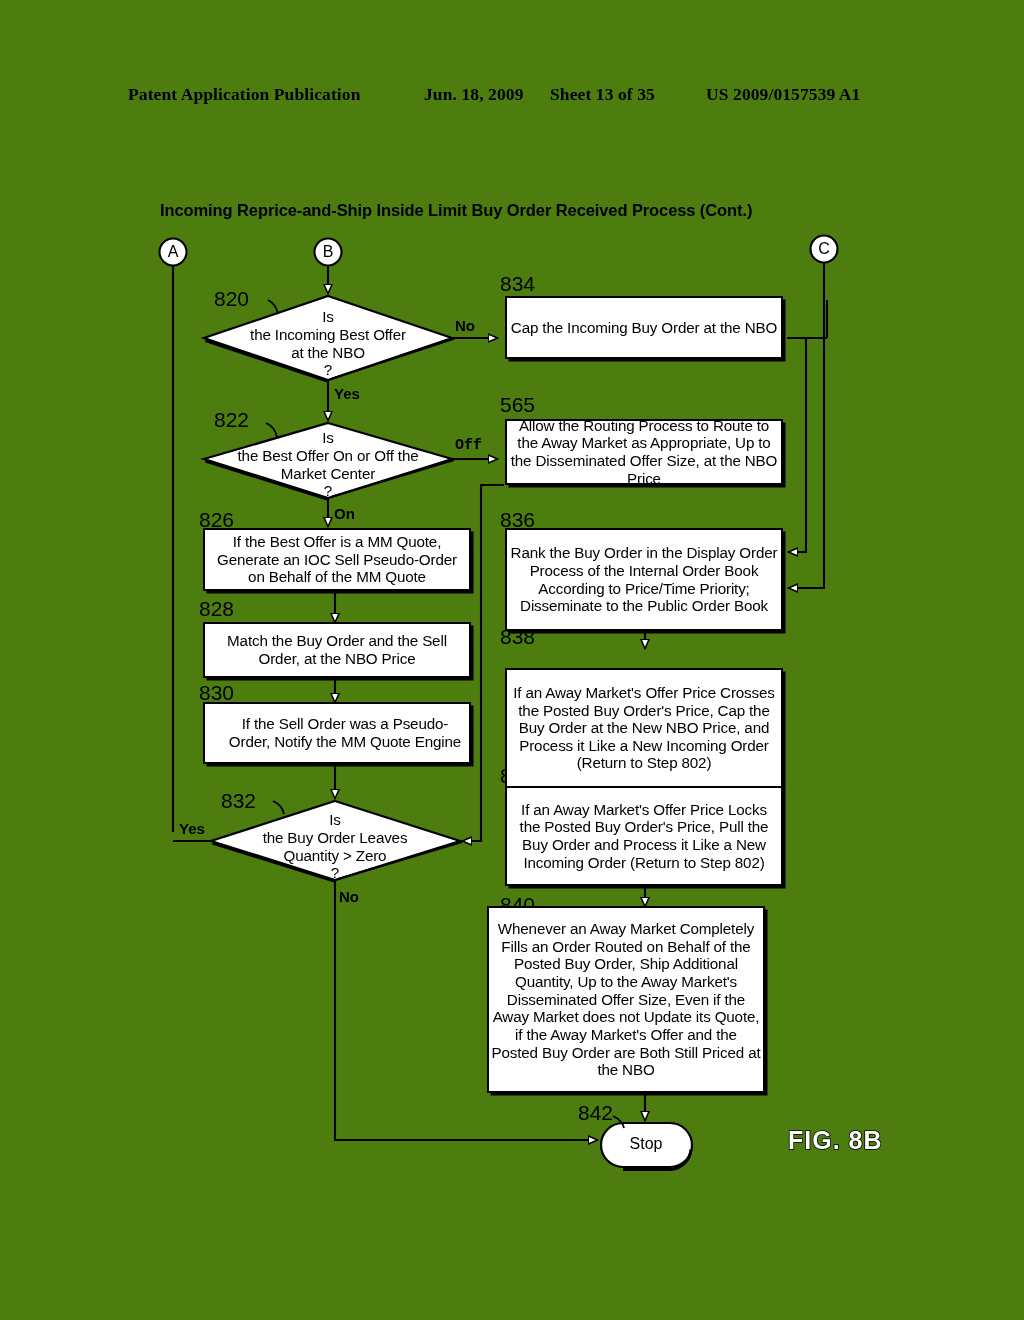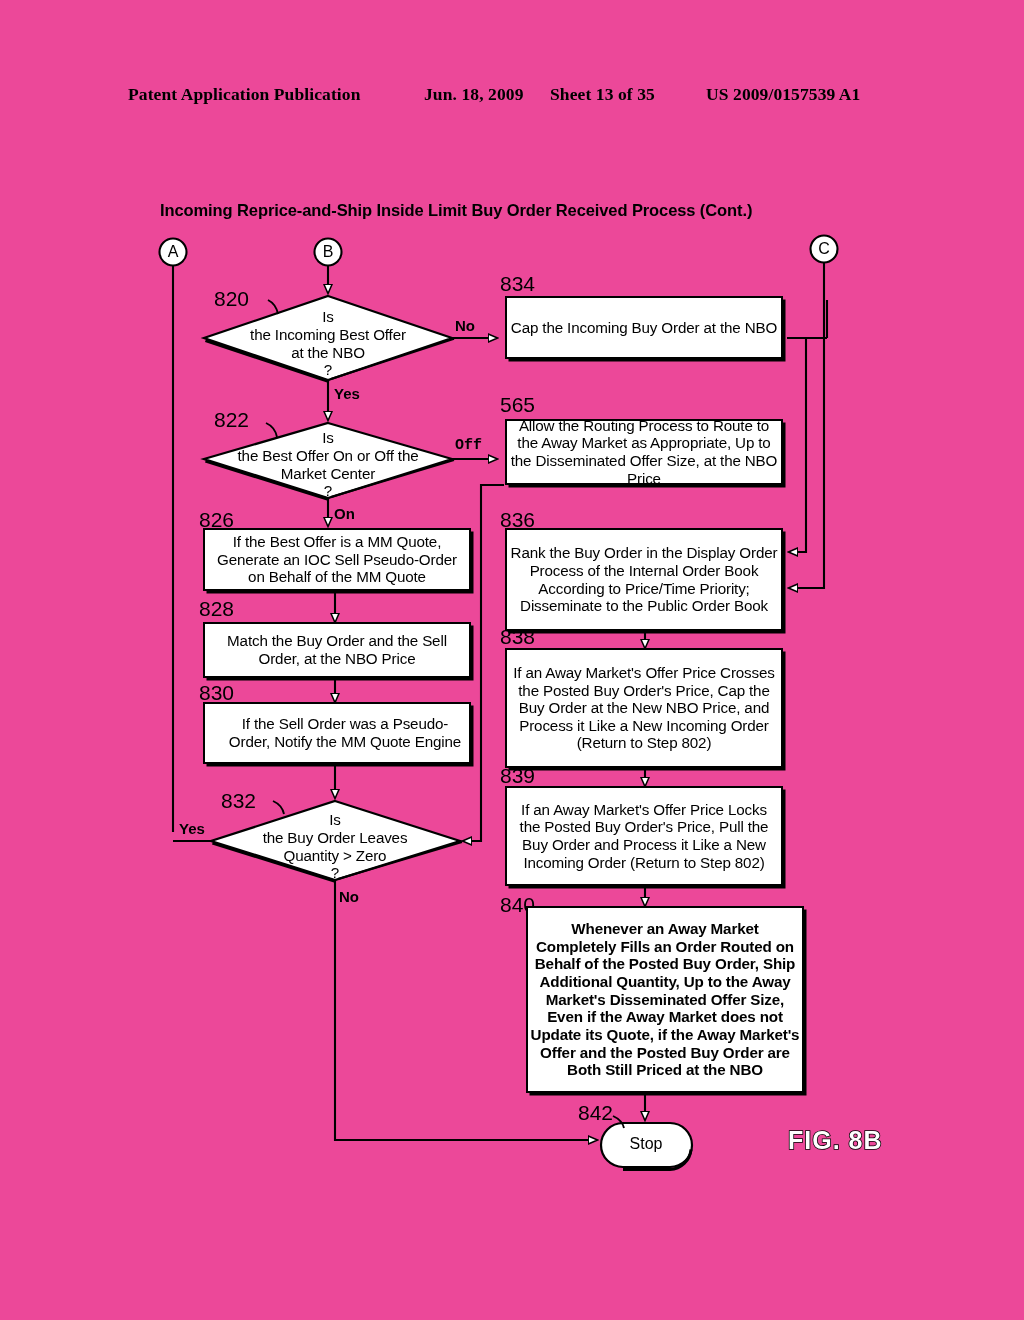--- a/index.html
+++ b/index.html
@@ -10,21 +10,21 @@
   }
   body {
     font-family: "Liberation Sans", sans-serif;
     color: #000000;
   }
   #page {
     position: relative;
     width: 1024px;
     height: 1320px;
     overflow: hidden;
-    background: #ec4899;
+    background: #4d7c0f;
   }
 
   
   .pub-header {
     position: absolute;
     top: 84px;
     left: 128px;
     width: 768px;
     height: 26px;
     font-family: "Liberation Serif", serif;
@@ -286,29 +286,29 @@
   </div>
 
   <div class="pbox" style="left:505px; top:419px; width:278px; height:66px;">
     <span>Allow the Routing Process to Route to the Away Market as Appropriate, Up to the Disseminated Offer Size, at the NBO Price</span>
   </div>
 
   <div class="pbox" style="left:505px; top:528px; width:278px; height:103px;">
     <span>Rank the Buy Order in the Display Order Process of the Internal Order Book According to Price/Time Priority; Disseminate to the Public Order Book</span>
   </div>
 
-  <div class="pbox" style="left:505px; top:648px; width:278px; height:120px;">
+  <div class="pbox" style="left:505px; top:668px; width:278px; height:120px;">
     <span>If an Away Market's Offer Price Crosses the Posted Buy Order's Price, Cap the Buy Order at the New NBO Price, and Process it Like a New Incoming Order (Return to Step 802)</span>
   </div>
 
   <div class="pbox" style="left:505px; top:786px; width:278px; height:100px;">
     <span>If an Away Market's Offer Price Locks the Posted Buy Order's Price, Pull the Buy Order and Process it Like a New Incoming Order (Return to Step 802)</span>
   </div>
 
-  <div class="pbox" style="left:526px; top:906px; width:278px; height:187px;font-weight:bold;">
+  <div class="pbox" style="left:487px; top:906px; width:278px; height:187px;">
     <span>Whenever an Away Market Completely Fills an Order Routed on Behalf of the Posted Buy Order, Ship Additional Quantity, Up to the Away Market's Disseminated Offer Size, Even if the Away Market does not Update its Quote, if the Away Market's Offer and the Posted Buy Order are Both Still Priced at the NBO</span>
   </div>
 
   <div class="term-text" style="left:601px; top:1135px;">Stop</div>
 
   <div class="fig-label">FIG. 8B</div>
 
 </div>
 
 </body></html>

